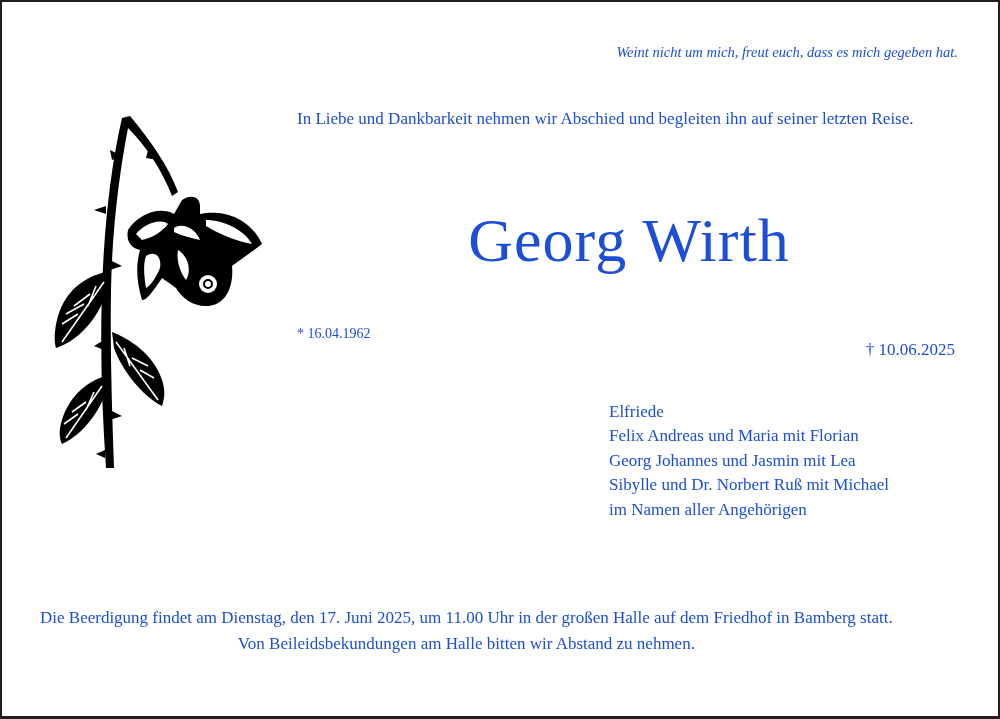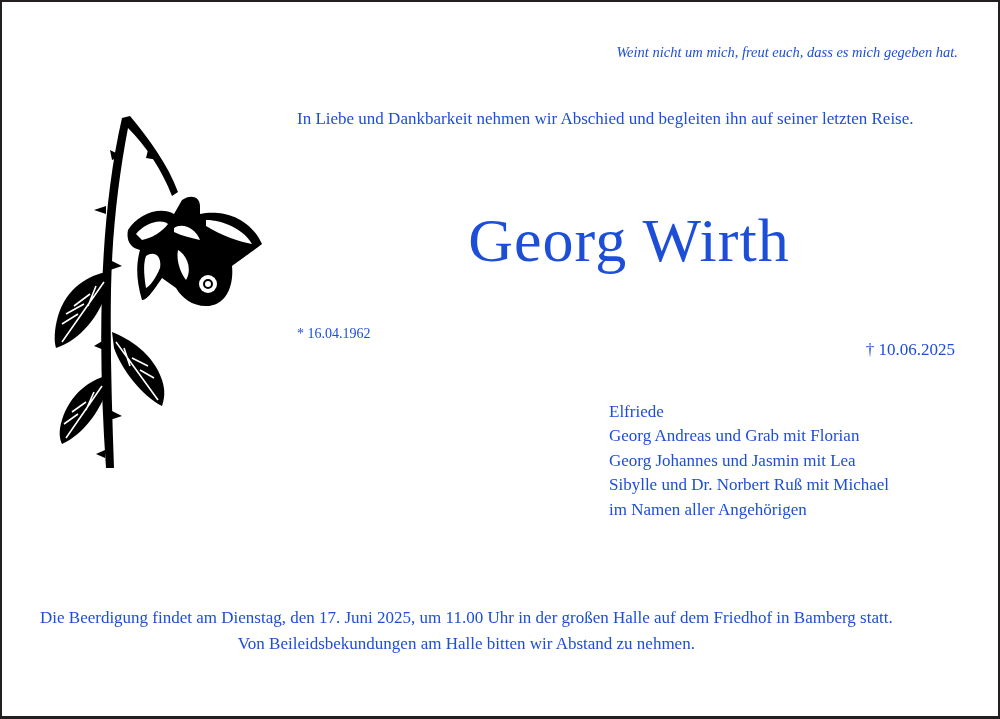--- a/index.html
+++ b/index.html
@@ -83,21 +83,21 @@
     <div>In Liebe und Dankbarkeit nehmen wir Abschied und begleiten ihn auf seiner letzten Reise.</div>
   </div>
 
   <div class="name serif">Georg Wirth</div>
 
   <div class="born serif">* 16.04.1962</div>
   <div class="died serif">† 10.06.2025</div>
 
   <div class="mourners serif">
     <div>Elfriede</div>
-    <div>Georg Andreas und Grab mit Florian</div>
+    <div>Felix Andreas und Maria mit Florian</div>
     <div>Georg Johannes und Jasmin mit Lea</div>
     <div>Sibylle und Dr. Norbert Ruß mit Michael</div>
     <div>im Namen aller Angehörigen</div>
   </div>
 
   <div class="funeral serif">
     <div>Die Beerdigung findet am Dienstag, den 17. Juni 2025, um 11.00 Uhr in der großen Halle auf dem Friedhof in Bamberg statt.</div>
     <div>Von Beileidsbekundungen am Halle bitten wir Abstand zu nehmen.</div>
   </div>
 </div>

